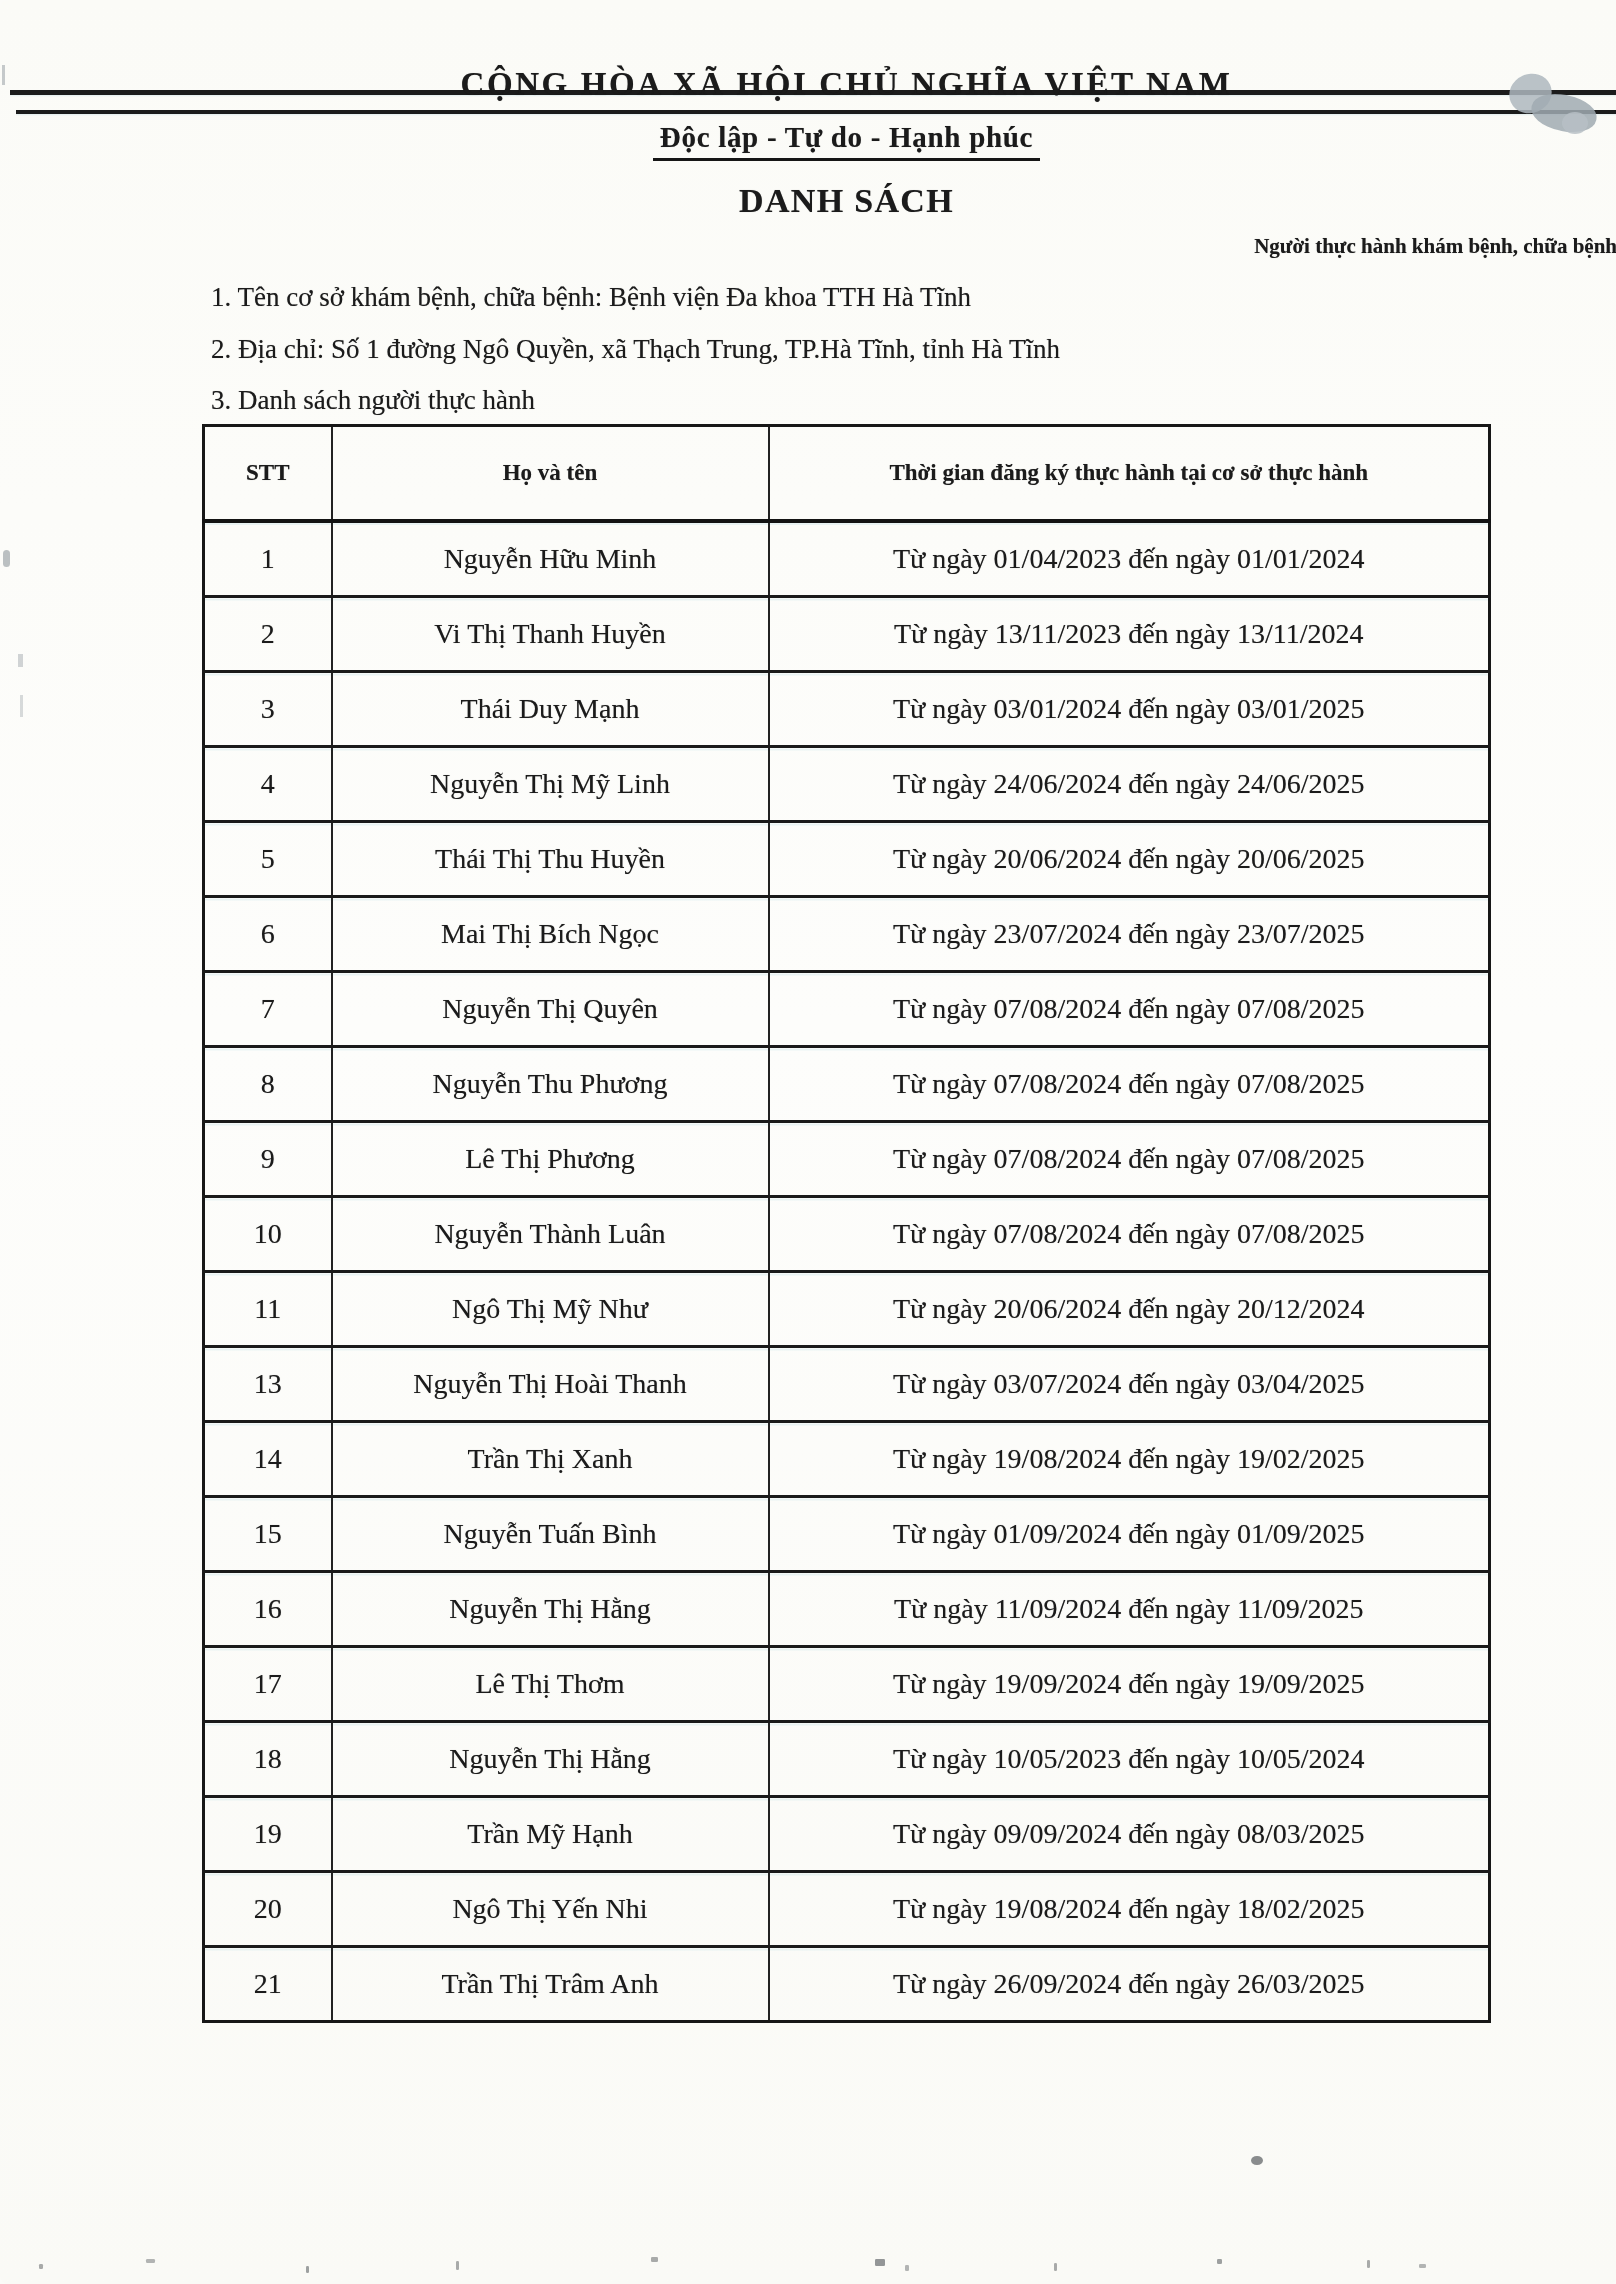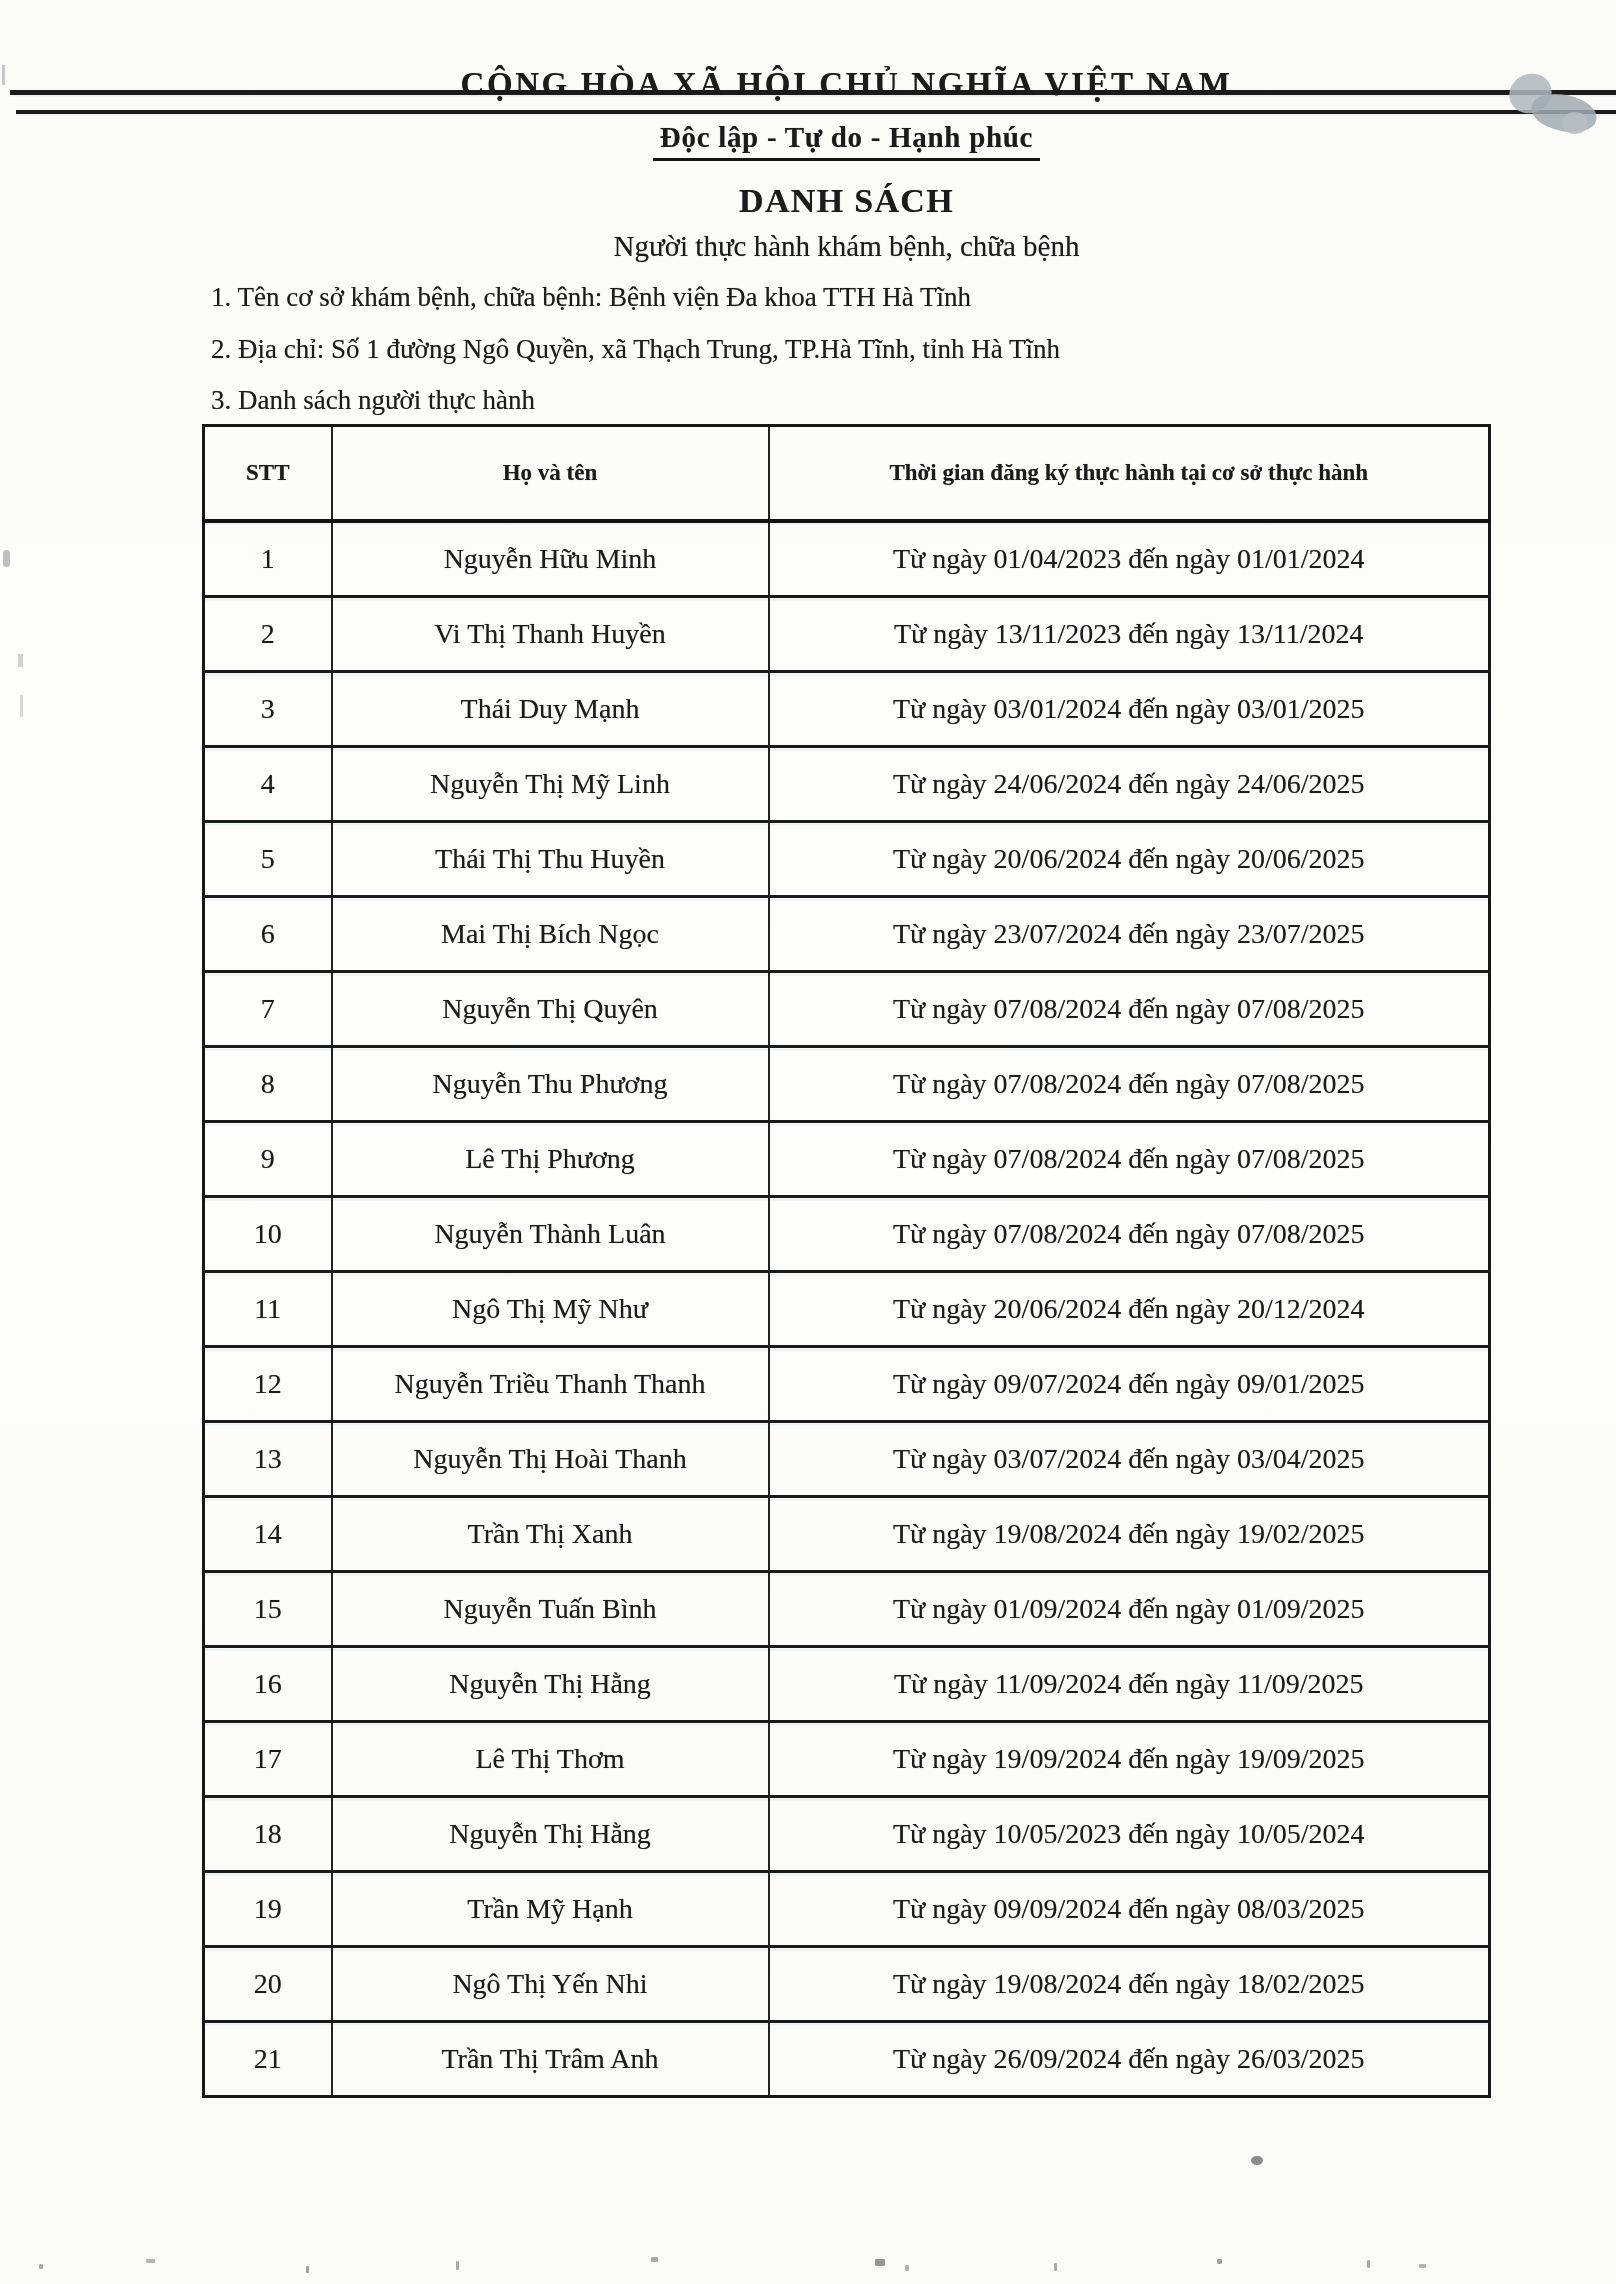--- a/index.html
+++ b/index.html
@@ -19,21 +19,21 @@
   .rule-1{left:10.4px;right:0;top:90px;height:4.6px;}
   .rule-2{left:15.6px;right:0;top:110px;height:3.9px;}
 
   
   .hdr{position:absolute;left:76px;width:1541px;text-align:center;}
   .nat-title{top:65px;font-weight:bold;font-size:33px;letter-spacing:2.6px;line-height:39px;}
   .motto-wrap{top:120px;}
   .motto{display:inline-block;font-weight:bold;font-size:29px;line-height:34px;letter-spacing:0.7px;
          border-bottom:3.3px solid #161616;padding:0 6.5px 3.9px 6.5px;}
   .doc-title{top:181px;font-weight:bold;font-size:34px;letter-spacing:1.3px;line-height:40px;}
-  .doc-subtitle{top:229px;font-weight:normal;font-size:29px;line-height:35px;}
+  .doc-subtitle{top:229px;font-weight:bold;font-size:21px;line-height:35px;text-align:right;}
 
   
   .intro{position:absolute;left:211px;top:279px;width:1302px;}
   .intro p{margin:0 0 15.6px 0;font-size:27px;line-height:36px;}
 
   
   table.list{
     position:absolute;left:202px;top:424px;width:1286px;
     border-collapse:collapse;table-layout:fixed;
     border:3.9px solid #171717;
@@ -147,25 +147,20 @@
         </tr>
         <tr>
           <td class="c-stt ink">10</td>
           <td class="c-name ink">Nguyễn Thành Luân</td>
           <td class="c-period ink">Từ ngày 07/08/2024 đến ngày 07/08/2025</td>
         </tr>
         <tr>
           <td class="c-stt ink">11</td>
           <td class="c-name ink">Ngô Thị Mỹ Như</td>
           <td class="c-period ink">Từ ngày 20/06/2024 đến ngày 20/12/2024</td>
-        </tr>
-        <tr>
-          <td class="c-stt ink">12</td>
-          <td class="c-name ink">Nguyễn Triều Thanh Thanh</td>
-          <td class="c-period ink">Từ ngày 09/07/2024 đến ngày 09/01/2025</td>
         </tr>
         <tr>
           <td class="c-stt ink">13</td>
           <td class="c-name ink">Nguyễn Thị Hoài Thanh</td>
           <td class="c-period ink">Từ ngày 03/07/2024 đến ngày 03/04/2025</td>
         </tr>
         <tr>
           <td class="c-stt ink">14</td>
           <td class="c-name ink">Trần Thị Xanh</td>
           <td class="c-period ink">Từ ngày 19/08/2024 đến ngày 19/02/2025</td>

